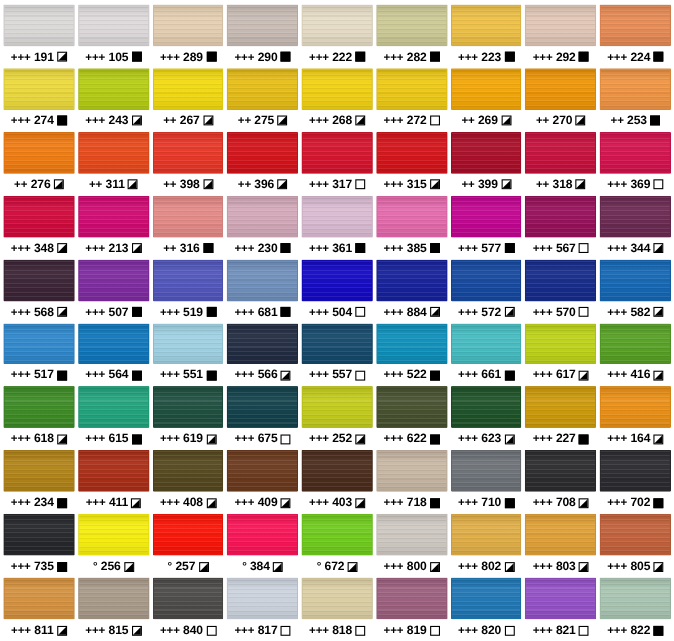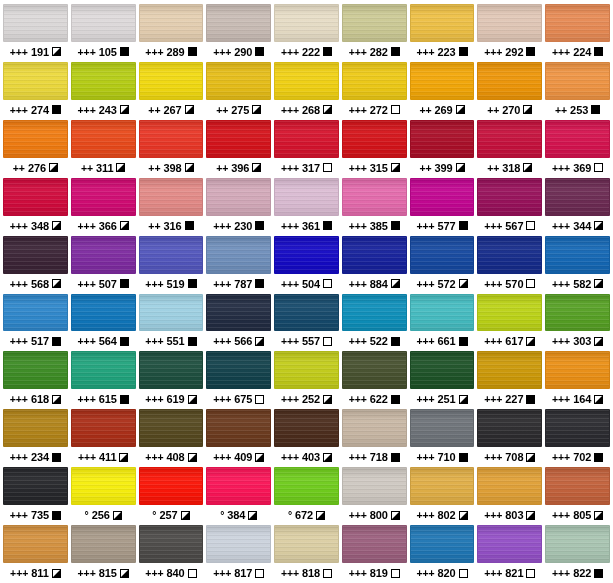--- a/index.html
+++ b/index.html
@@ -415,21 +415,21 @@
         <span class="op half"></span>
       </div>
     </div>
     <div class="cell">
       <div class="swatch" style="background-color: rgb(208, 10, 114);">
         <div class="shade"></div>
         <div class="tex"></div>
       </div>
       <div class="label">
         <span class="lf">+++</span>
-        <span class="num">366</span>
+        <span class="num">213</span>
         <span class="op half"></span>
       </div>
     </div>
     <div class="cell">
       <div class="swatch" style="background-color: rgb(227, 138, 135);">
         <div class="shade"></div>
         <div class="tex"></div>
       </div>
       <div class="label">
         <span class="lf">++</span>
@@ -536,21 +536,21 @@
         <span class="op full"></span>
       </div>
     </div>
     <div class="cell">
       <div class="swatch" style="background-color: rgb(111, 143, 187);">
         <div class="shade"></div>
         <div class="tex"></div>
       </div>
       <div class="label">
         <span class="lf">+++</span>
-        <span class="num">787</span>
+        <span class="num">681</span>
         <span class="op full"></span>
       </div>
     </div>
     <div class="cell">
       <div class="swatch" style="background-color: rgb(20, 9, 196);">
         <div class="shade"></div>
         <div class="tex"></div>
       </div>
       <div class="label">
         <span class="lf">+++</span>
@@ -690,21 +690,21 @@
         <span class="op half"></span>
       </div>
     </div>
     <div class="cell">
       <div class="swatch" style="background-color: rgb(86, 160, 36);">
         <div class="shade"></div>
         <div class="tex"></div>
       </div>
       <div class="label">
         <span class="lf">+++</span>
-        <span class="num">303</span>
+        <span class="num">416</span>
         <span class="op half"></span>
       </div>
     </div>
     <div class="cell">
       <div class="swatch" style="background-color: rgb(60, 139, 36);">
         <div class="shade"></div>
         <div class="tex"></div>
       </div>
       <div class="label">
         <span class="lf">+++</span>
@@ -767,21 +767,21 @@
         <span class="op full"></span>
       </div>
     </div>
     <div class="cell">
       <div class="swatch" style="background-color: rgb(29, 82, 39);">
         <div class="shade"></div>
         <div class="tex"></div>
       </div>
       <div class="label">
         <span class="lf">+++</span>
-        <span class="num">251</span>
+        <span class="num">623</span>
         <span class="op half"></span>
       </div>
     </div>
     <div class="cell">
       <div class="swatch" style="background-color: rgb(204, 153, 8);">
         <div class="shade"></div>
         <div class="tex"></div>
       </div>
       <div class="label">
         <span class="lf">+++</span>

